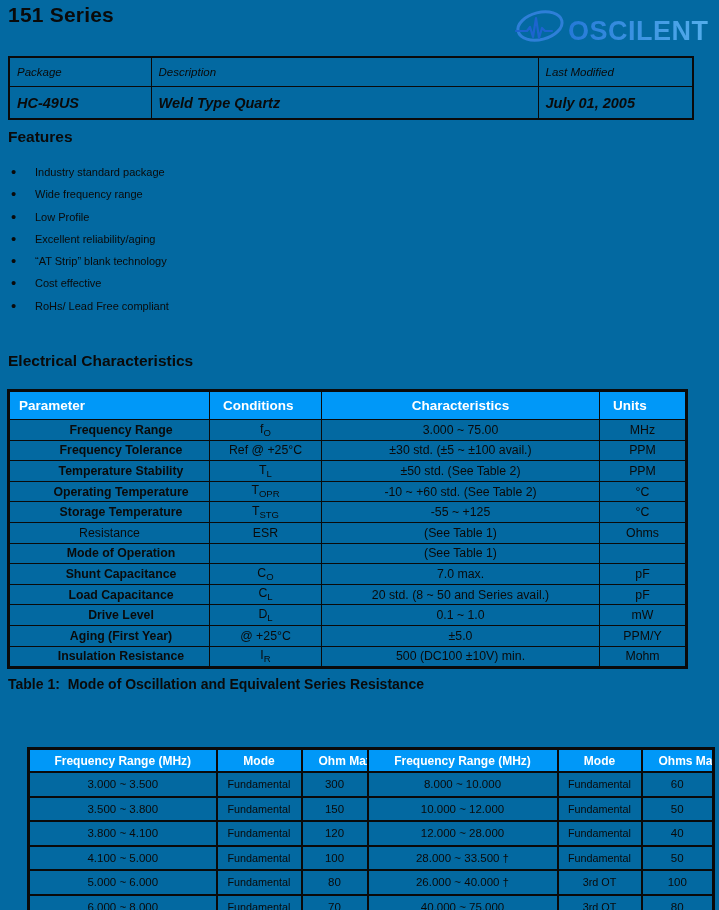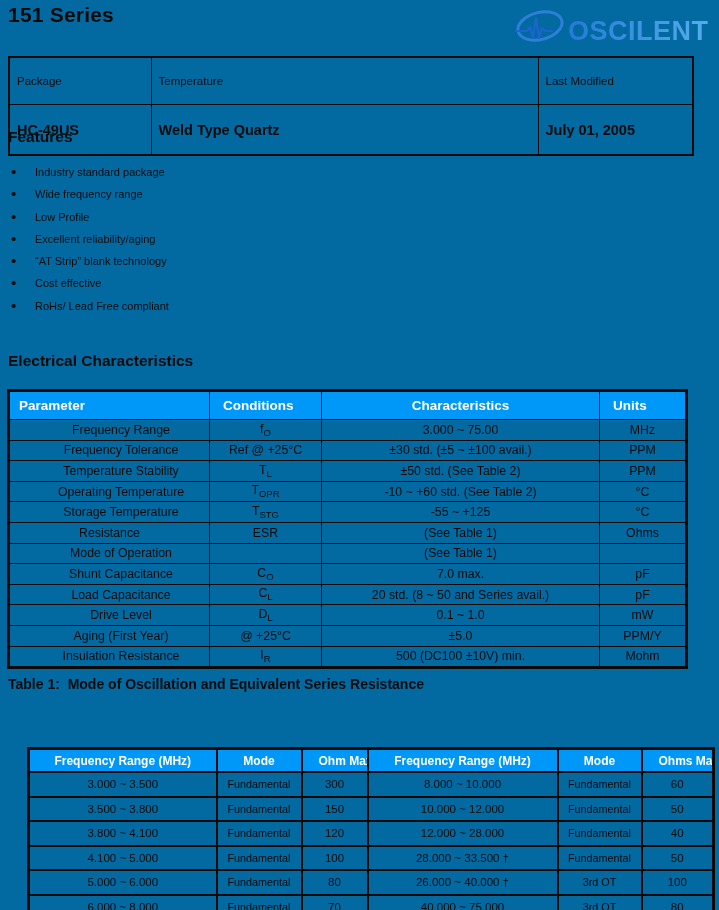--- a/index.html
+++ b/index.html
@@ -9,21 +9,21 @@
   
   .title{position:absolute;left:8px;top:3px;font-size:21px;font-weight:bold;letter-spacing:.2px;}
   .logo{position:absolute;left:513px;top:4px;display:flex;align-items:center;gap:1px;}
   .logo-text{font-size:27px;font-weight:bold;letter-spacing:.5px;
              background:linear-gradient(90deg,var(--logo-dark,#2579D8),var(--logo-light,#54AEEC));
              -webkit-background-clip:text;background-clip:text;color:transparent;margin-top:12px;}
 
   
   table{border-collapse:collapse;table-layout:fixed;}
   .info{position:absolute;left:8px;top:56px;width:684px;border:2px solid #0a0a0a;}
-  .info td{border:1px solid #0a0a0a;padding:15px 7px;overflow:hidden;white-space:nowrap;}
+  .info td{border:1px solid #0a0a0a;padding:6px 7px;overflow:hidden;white-space:nowrap;font-style:italic;}
   .info .ih{font-size:11.5px;height:16px;}
   .info .iv{font-size:14.5px;font-weight:bold;height:19px;}
 
   
   .h2{position:absolute;left:8px;font-size:15.5px;font-weight:bold;white-space:pre;}
   .feat-h{top:128px;}
   .elec-h{top:352px;}
   .t1-h{top:676px;font-size:14px;text-align:center;}
 
   
@@ -32,21 +32,21 @@
   .features li::before{content:"\2022";position:absolute;left:3px;top:0;font-size:15px;}
 
   
   .elec{position:absolute;left:7px;top:389px;width:678px;border:3px solid #0a0a0a;}
   .elec th{background:var(--accent,#0098F8);color:#fff;font-size:13.5px;font-weight:bold;
            height:27px;border:1px solid #0a0a0a;text-align:center;padding:0 12px;}
   .elec th.l{text-align:left;padding-left:9px;}
   .elec th.lc{text-align:left;padding-left:13px;}
   .elec td{border:1px solid #0a0a0a;height:19.6px;font-size:12.3px;text-align:center;
            padding:0 4px;white-space:nowrap;overflow:hidden;}
-  .elec td.b{font-weight:normal;padding-left:27px;}
+  .elec td.b{font-weight:bold;padding-left:27px;}
   .elec sub{font-size:9.5px;}
 
   
   .t1{position:absolute;left:27px;top:747px;width:685px;border:3px solid #0a0a0a;}
   .t1 th{background:var(--accent,#0098F8);color:#fff;font-size:12px;font-weight:bold;
          height:21px;border:2px solid #0a0a0a;text-align:center;padding:0 16px;white-space:nowrap;overflow:hidden;}
   .t1 td{border:2px solid #0a0a0a;height:20.5px;font-size:11.5px;text-align:center;white-space:nowrap;}
   .t1 td.mode{font-size:10.8px;}
 </style>
 </head>
@@ -68,21 +68,21 @@
 
   <table class="info">
     <colgroup>
         <col style="width:142px">
         <col style="width:387px">
         <col style="width:155px">
       </colgroup>
     <tbody>
         <tr>
       <td class="ih">Package</td>
-      <td class="ih">Temperature</td>
+      <td class="ih">Description</td>
       <td class="ih">Last Modified</td>
     </tr>
     <tr>
       <td class="iv">HC-49US</td>
       <td class="iv">Weld Type Quartz</td>
       <td class="iv">July 01, 2005</td>
     </tr>
   </tbody>
     </table>
 

